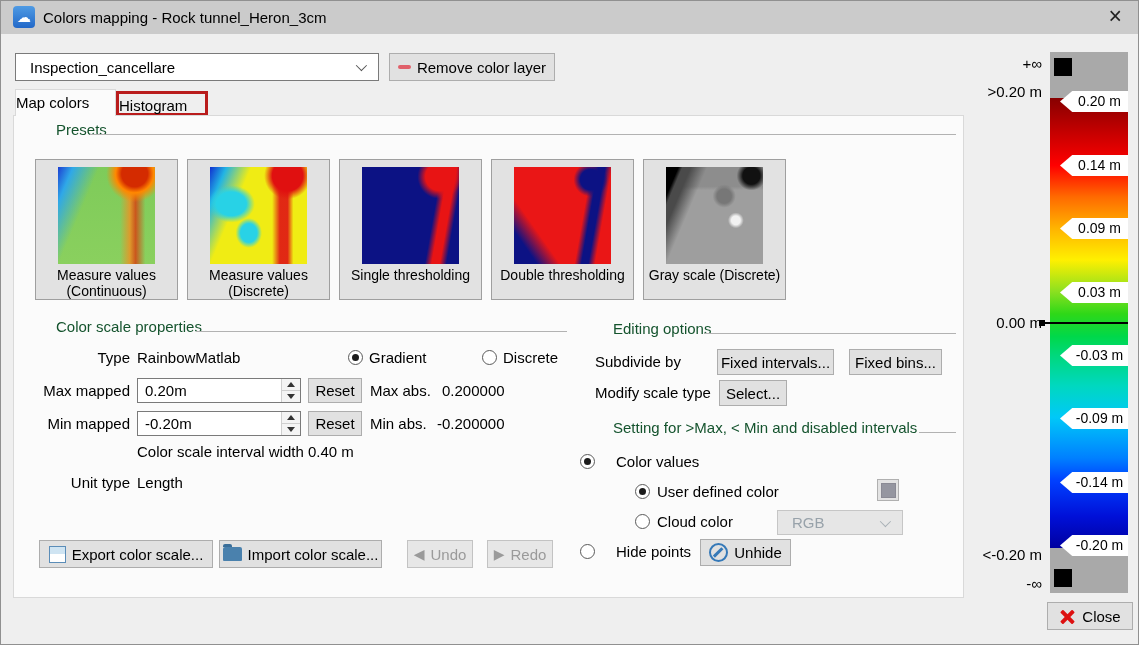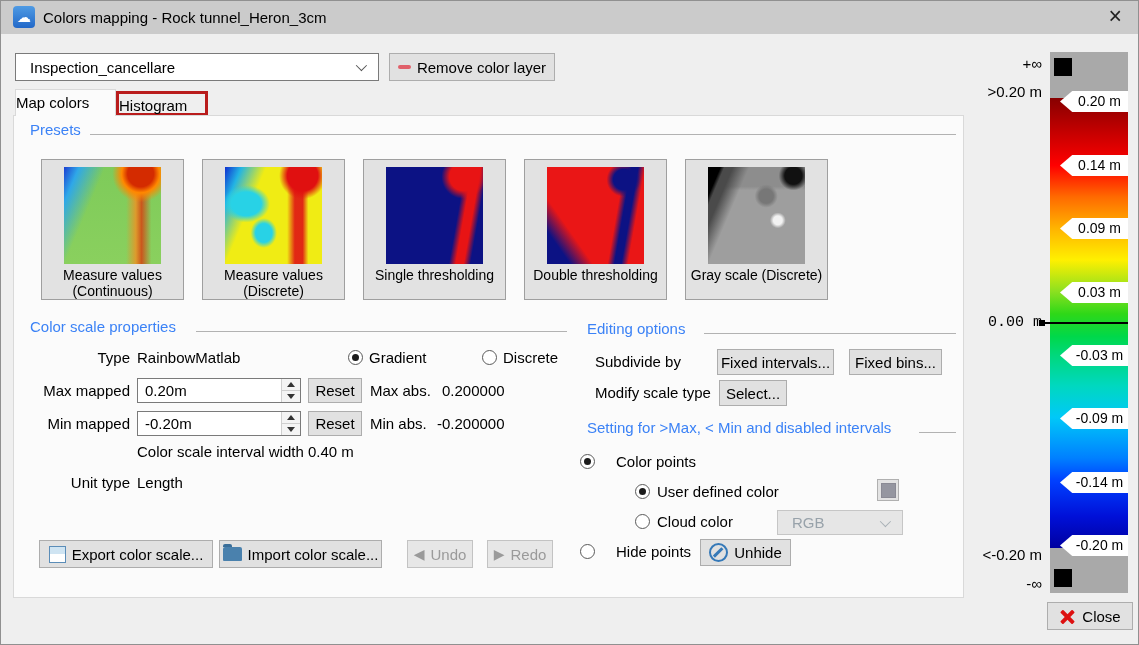--- a/index.html
+++ b/index.html
@@ -28,21 +28,21 @@
   }
   .btn.disabled { background:#e7e7e7; border-color:#c3c3c3; color:#9a9a9a; }
   .combo {
     position:absolute; background:#fff; border:1px solid #7a7a7a;
     display:flex; align-items:center; padding:0 14px; font-size:15px;
   }
   .combo .chev { margin-left:auto; }
   .chev { width:8px; height:8px; border-right:1.6px solid #555; border-bottom:1.6px solid #555; transform:rotate(45deg) translateY(-2px); }
   .radio { position:absolute; width:15px; height:15px; border:1px solid #5a5a5a; border-radius:50%; background:#fff; }
   .radio.checked::after { content:""; position:absolute; left:3px; top:3px; width:7px; height:7px; border-radius:50%; background:#1b1b1b; }
-  .group-label { position:absolute; color:#3b82f6; font-size:15px; white-space:nowrap; }
+  .group-label { position:absolute; color:#14532d; font-size:15px; white-space:nowrap;margin-left:26px; }
   .group-line { position:absolute; height:1px; background:#b2b2b2; }
   .lbl { position:absolute; white-space:nowrap; font-size:15px; }
   .lbl.right { text-align:right; }
 
   
   .spin { position:absolute; background:#fff; border:1px solid #7a7a7a; display:flex; }
   .spin .val { flex:1; padding:2px 7px; line-height:19px; font-size:15px; }
   .spin .arrows { width:19px; border-left:1px solid #cfcfcf; display:flex; flex-direction:column; }
   .spin .arrows > div { flex:1; display:flex; align-items:center; justify-content:center; background:#f4f4f4; }
   .spin .arrows > div:first-child { border-bottom:1px solid #cfcfcf; }
@@ -61,21 +61,21 @@
   .redx-icon::before, .redx-icon::after { content:""; position:absolute; left:0; top:7px; width:17px; height:4px; border-radius:1px; background:#dd1111; }
   .redx-icon::before { transform:rotate(45deg); } .redx-icon::after { transform:rotate(-45deg); }
 
   
   .tab { position:absolute; text-align:left; font-size:15px; }
   .tab.active { left:14px; top:88px; width:101px; height:27px; line-height:26px; background:#fbfbfb; border:1px solid #d9d9d9; border-bottom:none; z-index:3; }
   .tab.inactive { left:115px; top:90px; width:92px; height:25px; line-height:24px; background:#efefef; border:3px solid #b91c1c; z-index:1; }
   .panel { position:absolute; left:12px; top:114px; width:951px; height:483px; background:#fbfbfb; border:1px solid #d9d9d9; z-index:2; }
 
   
-  .cards { position:absolute; left:27px; top:43px; display:flex; gap:18px; }
+  .cards { position:absolute; left:21px; top:43px; display:flex; gap:9px; }
   .card { width:143px; height:141px; background:#e2e2e2; border:1px solid #9f9f9f; }
   .thumb { width:97px; height:97px; margin:7px auto 0; }
   .card .cap { width:137px; margin:3px auto 0; text-align:center; font-size:14px; line-height:16px; }
   .thumb1 { background:
     radial-gradient(circle at 79% 7%, #d42b00 0 11%, #ff8800 16%, rgba(255,136,0,0) 24%),
     linear-gradient(113deg, #1c3fd2 0%, #2fa8e8 11%, rgba(120,200,80,0) 30%),
     linear-gradient(90deg, rgba(0,0,0,0) 0 64%, rgba(228,150,40,.92) 74%, rgba(206,80,25,.95) 80%, rgba(0,0,0,0) 90%),
     linear-gradient(180deg,#7ecb5a 0,#8ad05e 100%); }
   .thumb2 { background:
     radial-gradient(circle at 80% 9%, #e01010 0 13%, rgba(224,16,16,0) 20%),
@@ -251,21 +251,21 @@
     <div class="btn" style="left:703px; top:233px; width:117px; height:26px;">Fixed intervals...</div>
     <div class="btn" style="left:835px; top:233px; width:93px; height:26px;">Fixed bins...</div>
 
     <div class="lbl" style="left:581px; top:268px;">Modify scale type</div>
     <div class="btn" style="left:705px; top:264px; width:68px; height:26px;">Select...</div>
 
     <span class="group-label" style="left:573px; top:303px;">Setting for &gt;Max, &lt; Min and disabled intervals</span>
     <div class="group-line" style="left:905px; top:316px; width:37px;"></div>
 
     <span class="radio checked" style="left:566px; top:338px;"></span>
-    <div class="lbl" style="left:602px; top:337px;">Color points</div>
+    <div class="lbl" style="left:602px; top:337px;">Color values</div>
 
     <span class="radio checked" style="left:621px; top:368px;"></span>
     <div class="lbl" style="left:643px; top:367px;">User defined color</div>
     <div class="swatch" style="left:863px; top:363px;">
       <div class="inner"></div>
     </div>
 
     <span class="radio" style="left:621px; top:398px;"></span>
     <div class="lbl" style="left:643px; top:397px;">Cloud color</div>
     <div class="combo disabled" style="left:763px; top:394px; width:126px; height:25px;">
@@ -282,21 +282,21 @@
   </div>
 
   <div class="bar-gray" style="top:51px; height:46px;"></div>
   <div class="bar-black-sq" style="top:57px;"></div>
   <div class="bar-gradient"></div>
   <div class="bar-gray" style="top:547px; height:45px;"></div>
   <div class="bar-black-sq" style="top:568px;"></div>
 
   <div class="bar-left-lbl" style="top:54px;">+∞</div>
   <div class="bar-left-lbl" style="top:82px;">&gt;0.20 m</div>
-  <div class="bar-left-lbl" style="top:313px;font-family:Liberation Mono, monospace;">0.00 m</div>
+  <div class="bar-left-lbl" style="top:313px;">0.00 m</div>
   <div class="bar-left-lbl" style="top:545px;">&lt;-0.20 m</div>
   <div class="bar-left-lbl" style="top:574px;">-∞</div>
   <div class="zero-dot"></div>
   <div class="zero-line"></div>
 
   <div class="bar-tag" style="top:90px;">0.20 m</div>
   <div class="bar-tag" style="top:154px;">0.14 m</div>
   <div class="bar-tag" style="top:217px;">0.09 m</div>
   <div class="bar-tag" style="top:281px;">0.03 m</div>
   <div class="bar-tag" style="top:344px;">-0.03 m</div>

